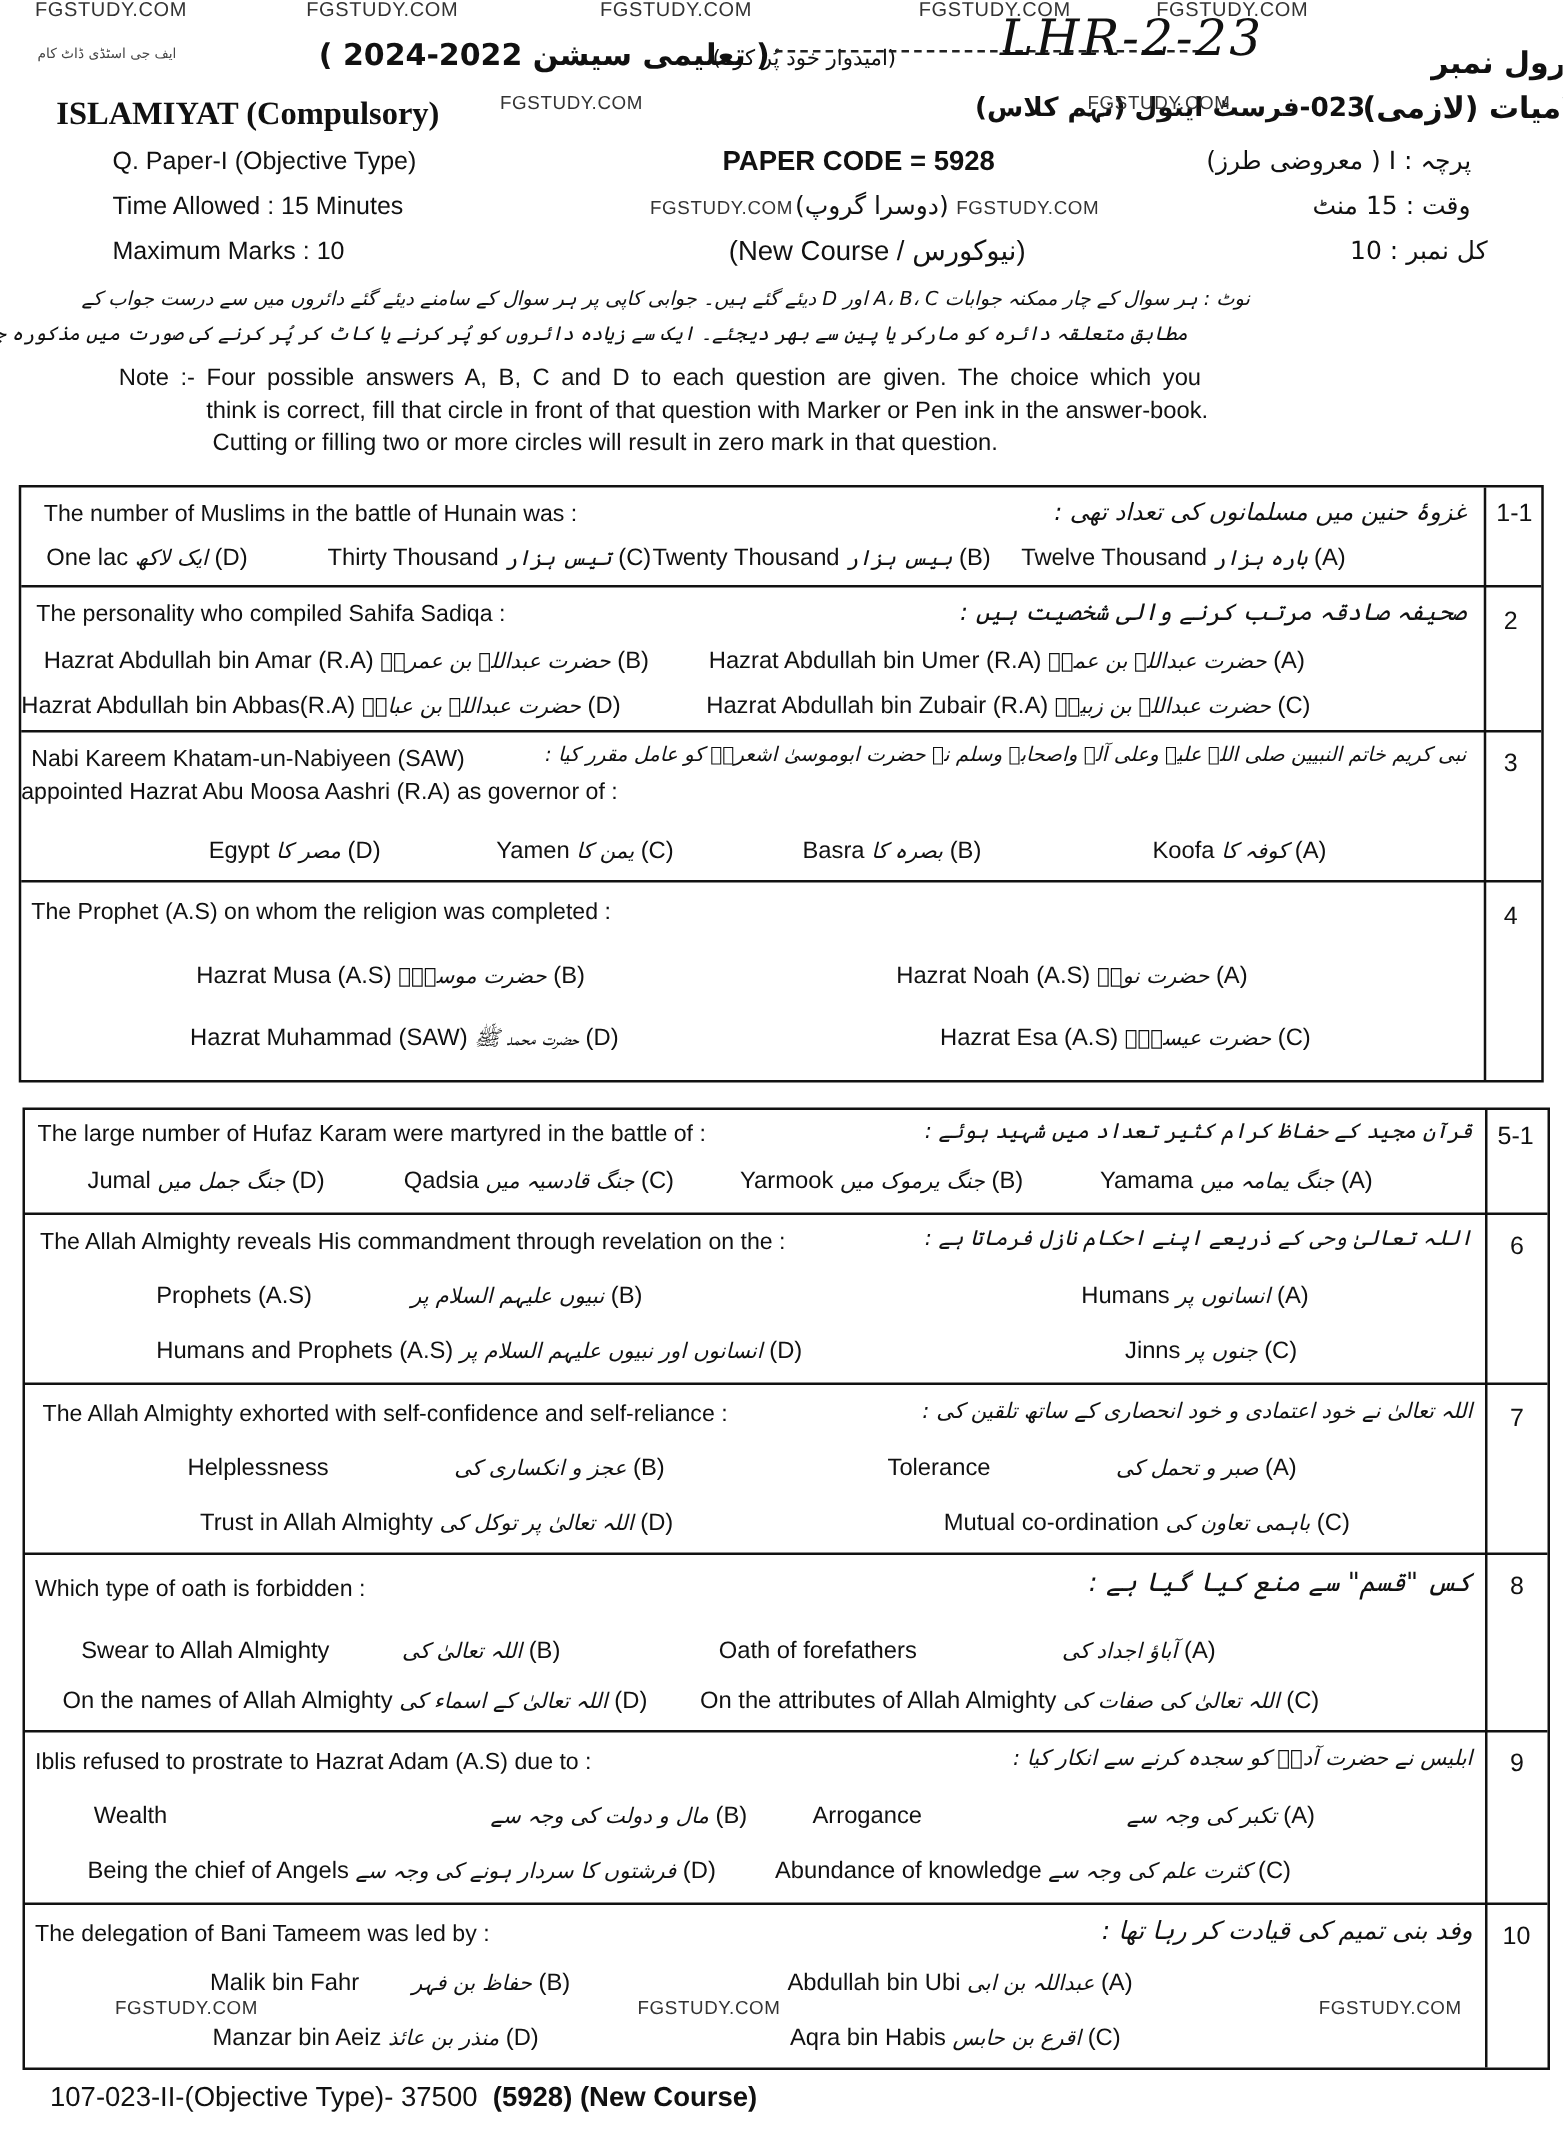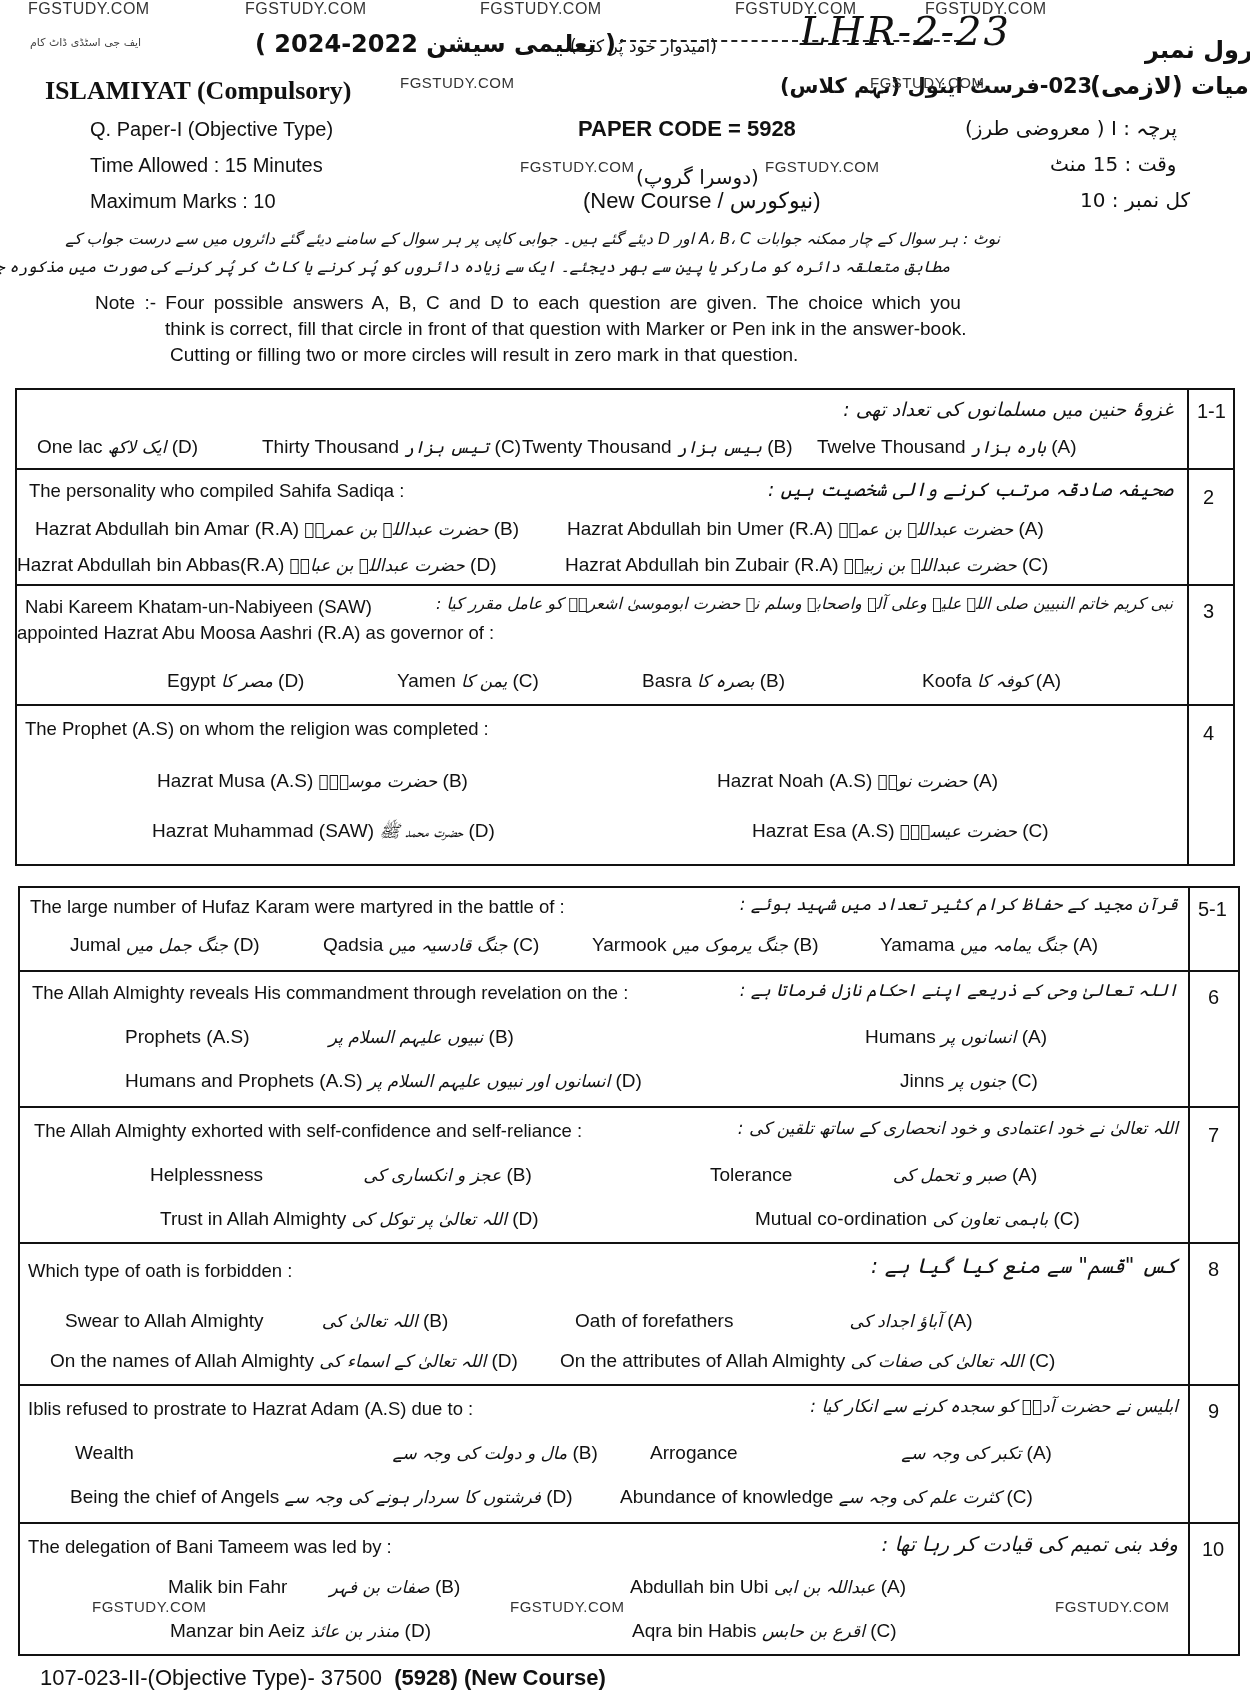--- a/index.html
+++ b/index.html
@@ -59,39 +59,40 @@
   <span class="abs urdu ur-lg" style="left:780px;top:74px;font-size:21px;">023-فرسٹ اینول (نہم کلاس)</span>
   <span class="abs wm" style="left:870px;top:74px;">FGSTUDY.COM</span>
   <span class="abs urdu ur-lg" style="left:1090px;top:72px;">اسلامیات (لازمی)</span>
 
   <span class="abs sub-en" style="left:90px;top:118px;">Q. Paper-I  (Objective Type)</span>
   <span class="abs sub-en-b" style="left:578px;top:116px;">PAPER CODE = 5928</span>
   <span class="abs urdu ur-md" style="left:965px;top:116px;">پرچہ : I ( معروضی طرز)</span>
 
   <span class="abs sub-en" style="left:90px;top:154px;">Time Allowed :  15 Minutes</span>
   <span class="abs wm" style="left:520px;top:158px;">FGSTUDY.COM</span>
-  <span class="abs urdu ur-md" style="left:636px;top:152px;margin-top:13px;">(دوسرا گروپ)</span>
+  <span class="abs urdu ur-md" style="left:636px;top:152px;">(دوسرا گروپ)</span>
   <span class="abs wm" style="left:765px;top:158px;">FGSTUDY.COM</span>
   <span class="abs urdu ur-md" style="left:1050px;top:152px;">وقت : 15 منٹ</span>
 
   <span class="abs sub-en" style="left:90px;top:190px;">Maximum Marks  :  10</span>
   <span class="abs sub-en" style="left:583px;top:188px;font-size:22px;">(New Course / نیوکورس)</span>
   <span class="abs urdu ur-md" style="left:1080px;top:188px;">کل نمبر : 10</span>
 
   <div class="abs urdu" style="right:40px;top:230px;font-size:15.5px;font-style:italic;">نوٹ : ہر سوال کے چار ممکنہ جوابات A، B، C اور D دیئے گئے ہیں۔ جوابی کاپی پر ہر سوال کے سامنے دیئے گئے دائروں میں سے درست جواب کے</div>
   <div class="abs urdu" style="right:90px;top:258px;font-size:15.5px;font-style:italic;">مطابق متعلقہ دائرہ کو مارکر یا پین سے بھر دیجئے۔ ایک سے زیادہ دائروں کو پُر کرنے یا کاٹ کر پُر کرنے کی صورت میں مذکورہ جواب غلط تصور ہوگا۔</div>
   <div class="abs note-en" style="left:95px;top:290px;word-spacing:4px;">Note :- Four possible answers A, B, C and D to each question are given. The choice which you</div>
   <div class="abs note-en" style="left:165px;top:316px;">think is correct, fill that circle in front of that question with Marker or Pen ink in the answer-book.</div>
   <div class="abs note-en" style="left:160px;top:342px;margin-left:10px;">Cutting or filling two or more circles will result in zero mark in that question.</div>
 </div>
 
 <div class="qtable" style="left:15px;top:388px;width:1220px;height:478px;">
   <div class="qnum-col" style="left:1170px;"></div>
 
   <div class="qrow first" style="top:0;width:1216px;height:78px;">
+    <span class="qtext-en" style="left:18px;top:10px;">The number of Muslims in the battle of Hunain was :</span>
     <span class="qtext-ur urdu" style="right:60px;top:8px;font-style:italic;">غزوۂ حنین میں مسلمانوں کی تعداد تھی :</span>
     <span class="qnum" style="left:1180px;top:10px;">1-1</span>
     <div class="opt" style="left:20px;top:46px;"><span>One lac</span> <span class="ur">ایک لاکھ</span> <span class="lbl">(D)</span></div>
     <div class="opt" style="left:245px;top:46px;"><span>Thirty Thousand</span> <span class="ur">تیس ہزار</span> <span class="lbl">(C)</span></div>
     <div class="opt" style="left:505px;top:46px;"><span>Twenty Thousand</span> <span class="ur">بیس ہزار</span> <span class="lbl">(B)</span></div>
     <div class="opt" style="left:800px;top:46px;"><span>Twelve Thousand</span> <span class="ur">بارہ ہزار</span> <span class="lbl">(A)</span></div>
   </div>
 
   <div class="qrow" style="top:78px;width:1216px;height:116px;">
     <span class="qtext-en" style="left:12px;top:10px;">The personality who compiled Sahifa Sadiqa :</span>
@@ -177,21 +178,21 @@
     <div class="opt" style="left:600px;top:100px;"><span>Abundance of knowledge</span> <span class="ur">کثرت علم کی وجہ سے</span> <span class="lbl">(C)</span></div>
   </div>
 
   <div class="qrow" style="top:634px;width:1218px;height:132px;">
     <span class="qtext-en" style="left:8px;top:12px;">The delegation of Bani Tameem was led by :</span>
     <span class="qtext-ur urdu" style="right:60px;top:8px;font-size:20px;font-style:italic;">وفد بنی تمیم کی قیادت کر رہا تھا :</span>
     <span class="qnum" style="left:1182px;top:14px;">10</span>
     <span class="wm" style="left:72px;top:74px;">FGSTUDY.COM</span>
     <span class="wm" style="left:490px;top:74px;">FGSTUDY.COM</span>
     <span class="wm" style="left:1035px;top:74px;">FGSTUDY.COM</span>
-    <div class="opt" style="left:148px;top:52px;"><span>Malik bin Fahr</span>&nbsp;&nbsp;&nbsp;&nbsp;&nbsp;&nbsp;&nbsp; <span class="ur">صفات بن فہر</span> <span class="lbl">(B)</span></div>
+    <div class="opt" style="left:148px;top:52px;"><span>Malik bin Fahr</span>&nbsp;&nbsp;&nbsp;&nbsp;&nbsp;&nbsp;&nbsp; <span class="ur">حفاظ بن فہر</span> <span class="lbl">(B)</span></div>
     <div class="opt" style="left:610px;top:52px;"><span>Abdullah bin Ubi</span> <span class="ur">عبداللہ بن ابی</span> <span class="lbl">(A)</span></div>
     <div class="opt" style="left:150px;top:96px;"><span>Manzar bin Aeiz</span> <span class="ur">منذر بن عائذ</span> <span class="lbl">(D)</span></div>
     <div class="opt" style="left:612px;top:96px;"><span>Aqra bin Habis</span> <span class="ur">اقرع بن حابس</span> <span class="lbl">(C)</span></div>
   </div>
 </div>
 
 <div class="footer">
   <span>107-023-II-(Objective Type)- 37500</span>&nbsp;
   <b>(5928) (New Course)</b>
 </div>

